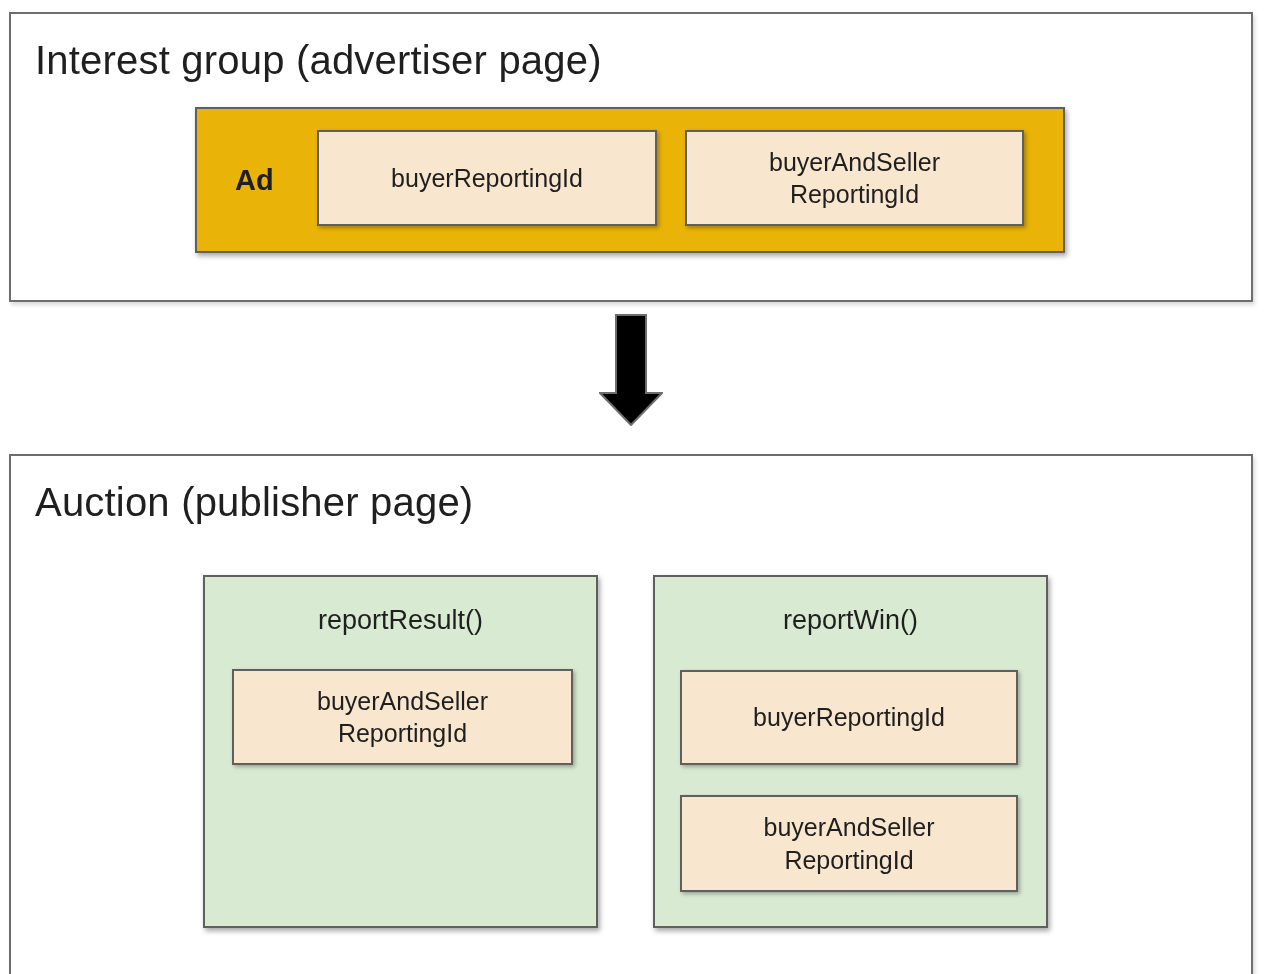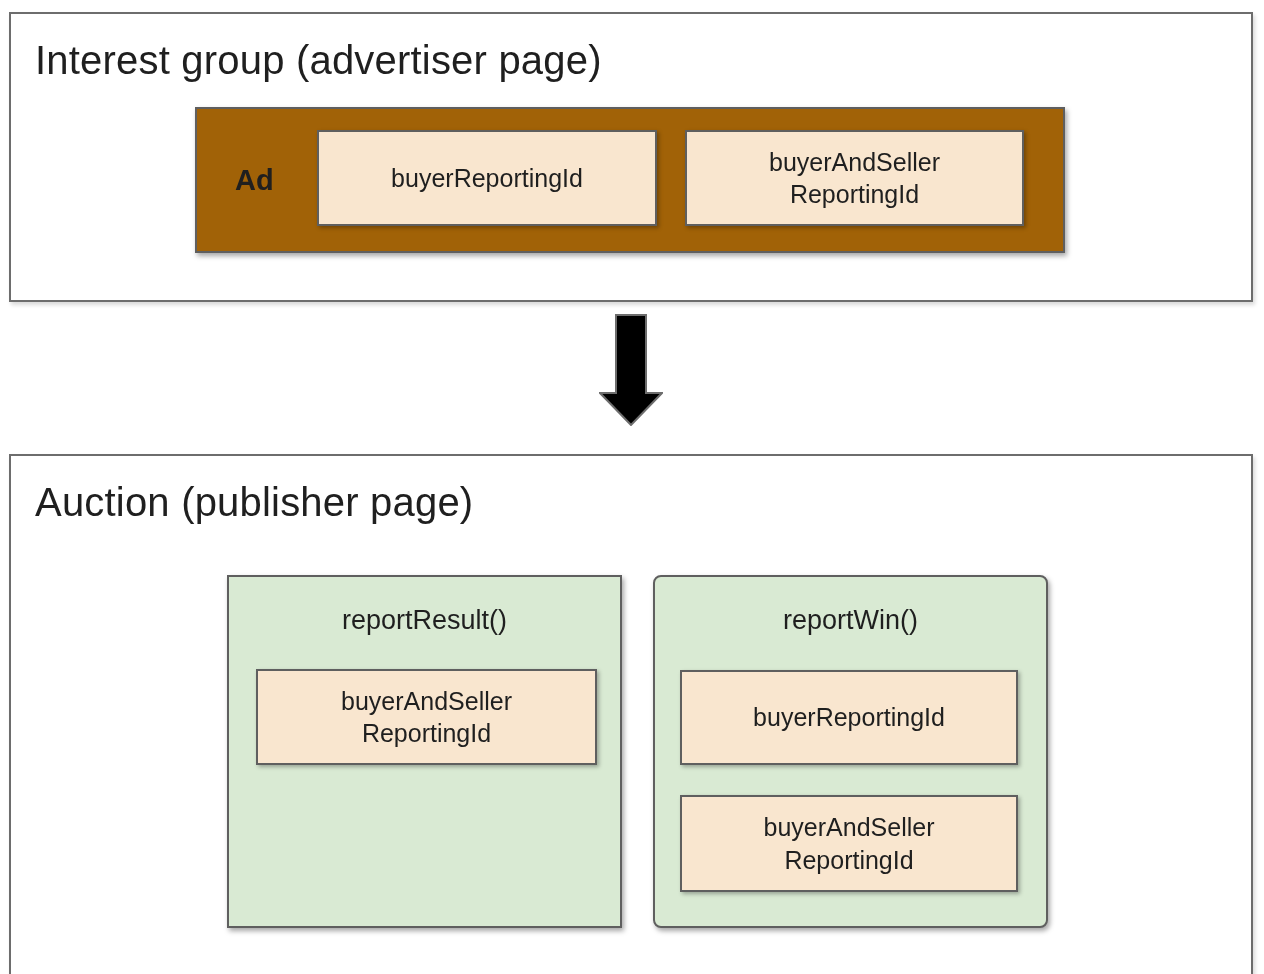--- a/index.html
+++ b/index.html
@@ -21,21 +21,21 @@
   #auction-box        { left: 9px; top: 454px; width: 1240px; height: 523px; text-decoration: underline; }
 
   .outer-title {
     position: absolute; left: 24px; top: 24px;
     font-size: 40px; letter-spacing: 0.2px;
   }
 
   .ad-box {
     position: absolute; left: 184px; top: 93px;
     width: 866px; height: 142px;
-    background: #a16207;
+    background: #eab308;
     border: 2px solid #5f5f5f;
     box-shadow: 2px 3px 5px rgba(0,0,0,0.35);
   }
   .ad-label {
     position: absolute; left: 38px; top: 0; height: 100%;
     display: flex; align-items: center;
     font-weight: bold; font-size: 29px;
   }
 
   .field {
@@ -52,22 +52,22 @@
   #ig-field-2 { left: 488px; top: 21px; width: 335px; height: 92px; }
 
   .arrow-wrap { position: absolute; left: 599px; top: 314px; width: 64px; height: 112px; }
 
   .function-box {
     position: absolute;
     background: #d9ead3;
     border: 2px solid #5f5f5f;
     box-shadow: 2px 3px 5px rgba(0,0,0,0.35);
   }
-  #report-result-box { left: 192px; top: 119px; width: 391px; height: 349px; margin-left: 24px; }
-  #report-win-box    { left: 642px; top: 119px; width: 391px; height: 349px; border-radius: 8px; }
+  #report-result-box { left: 192px; top: 119px; width: 391px; height: 349px; }
+  #report-win-box    { left: 642px; top: 119px; width: 391px; height: 349px; }
 
   .function-title {
     position: absolute; top: 28px; left: 0; width: 100%;
     text-align: center; font-size: 27px;
   }
   #rr-field-1 { left: 27px; top: 92px;  width: 337px; height: 92px; }
   #rw-field-1 { left: 25px; top: 93px;  width: 334px; height: 91px; }
   #rw-field-2 { left: 25px; top: 218px; width: 334px; height: 93px; }
 </style>
 </head>

